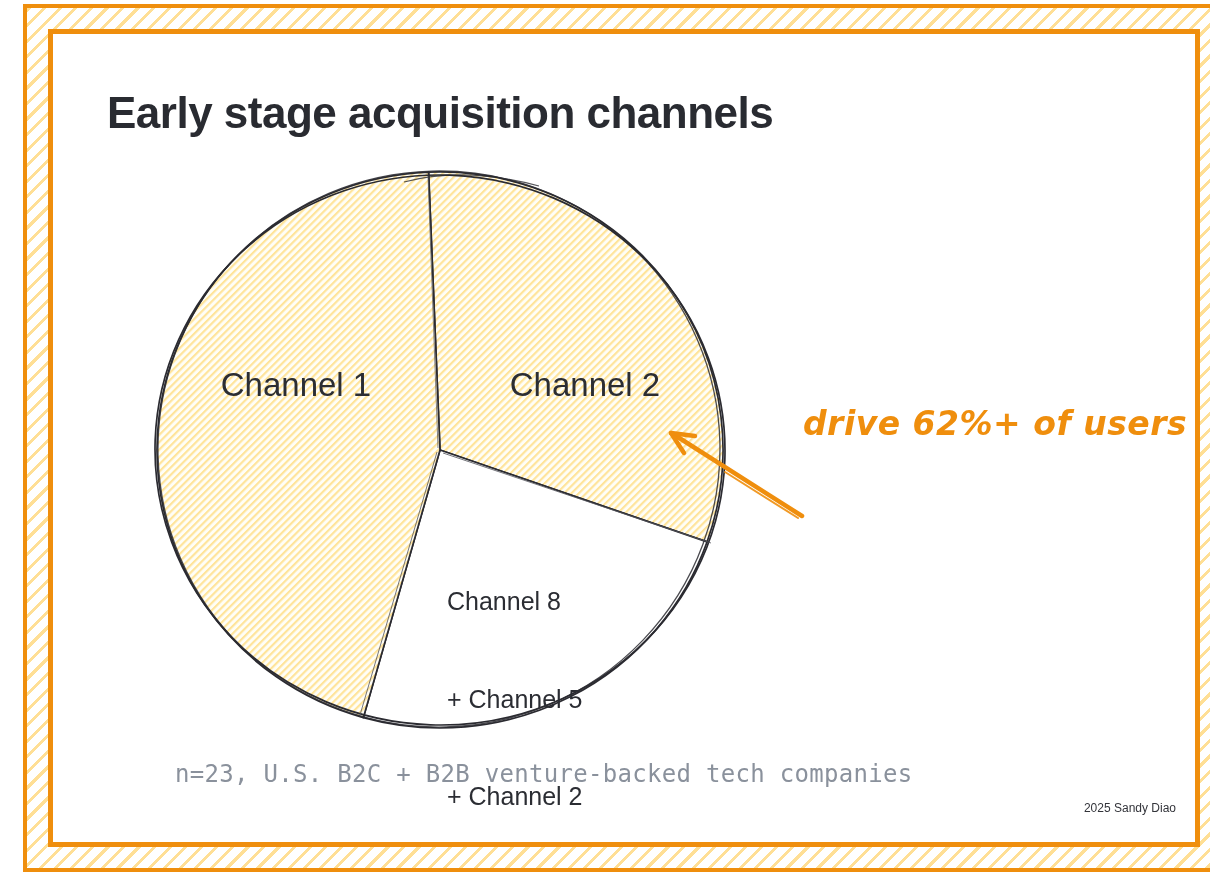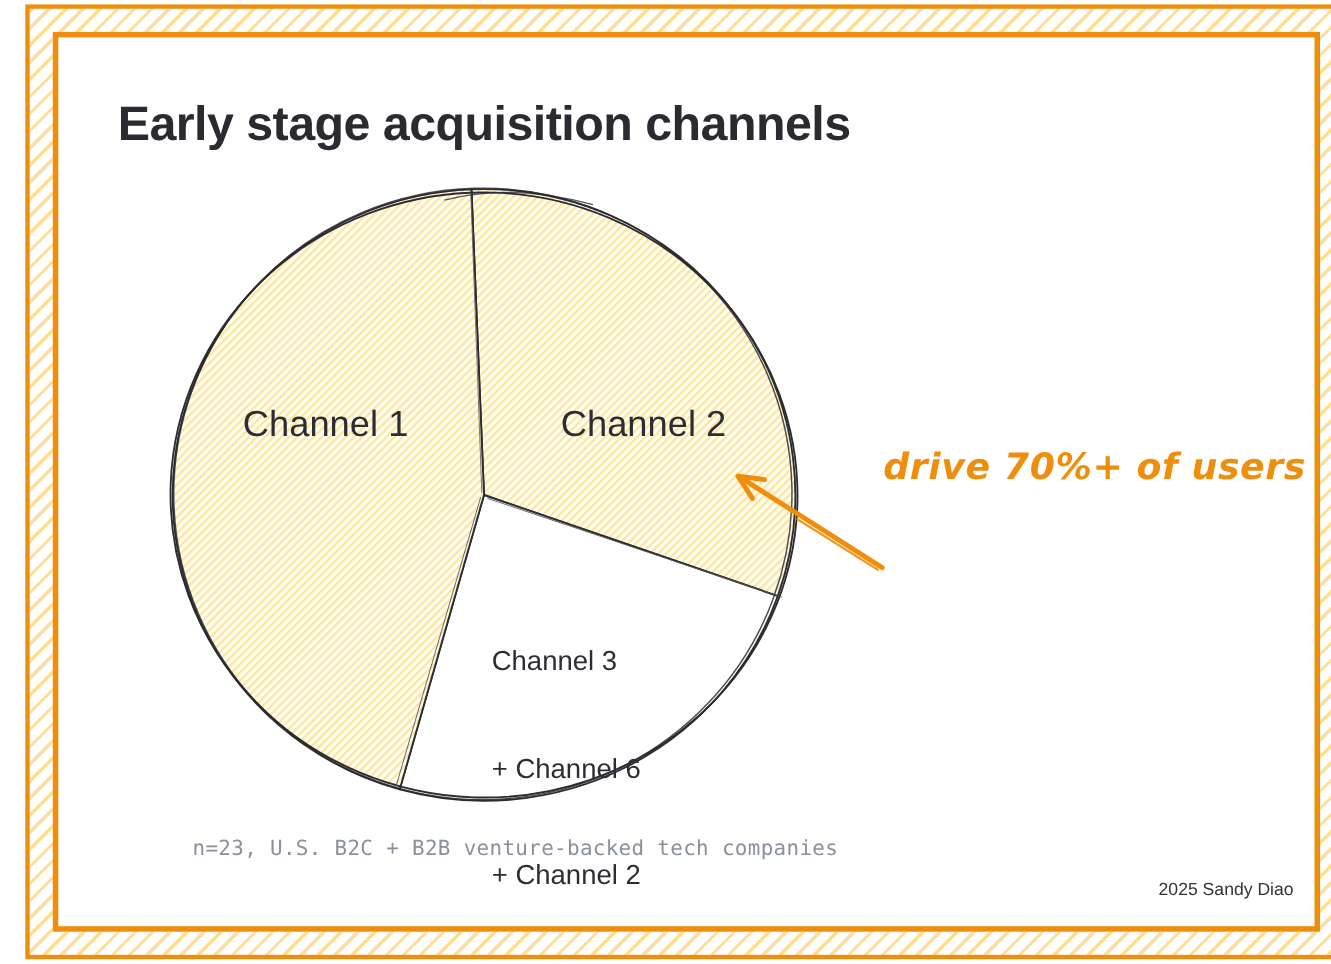--- a/index.html
+++ b/index.html
@@ -46,25 +46,25 @@
   .label-ch3 div{min-height:32.5px;}
   .annotation{
     position:absolute;left:784px;top:402px;
     font-size:33px;line-height:44px;font-weight:700;font-style:italic;
     color:#ef8e0d;letter-spacing:0.5px;
     font-family:"DejaVu Sans", cursive;
   }
   .caption{
     position:absolute;left:156px;top:760px;
     font-family:"DejaVu Sans Mono", monospace;
-    font-size:19px;color:#8a919c;letter-spacing:0.3px;
+    font-size:24px;color:#8a919c;letter-spacing:0.3px;
   }
   .credit{
     position:absolute;right:53px;top:801px;
-    font-size:16px;color:#33343a;text-align:center;
+    font-size:12px;color:#33343a;text-align:center;
   }
 
   svg.pie-svg{position:absolute;left:0;top:0;width:1210px;height:876px;pointer-events:none;}
 </style>
 </head>
 <body>
 
 <div class="canvas">
 
   <div class="frame-hatch"></div>
@@ -100,25 +100,25 @@
       <line x1="652" y1="433" x2="676" y2="436" stroke-width="4.5"></line>
     </g>
   </svg>
 
   <div class="title">Early stage acquisition channels</div>
 
   <div class="label-ch1">Channel 1</div>
   <div class="label-ch2">Channel 2</div>
 
   <div class="label-ch3">
-    <div>Channel 3</div>
-    <div>+ Channel 6</div>
+    <div>Channel 8</div>
+    <div>+ Channel 5</div>
     <div>+ Channel 2</div>
     
   </div>
 
   <div class="annotation">
-    <div>drive 70%+ of users</div>
+    <div>drive 62%+ of users</div>
   </div>
 
   <div class="caption">n=23, U.S. B2C + B2B venture-backed tech companies</div>
   <div class="credit">2025 Sandy Diao</div>
 </div>
 
 </body></html>

